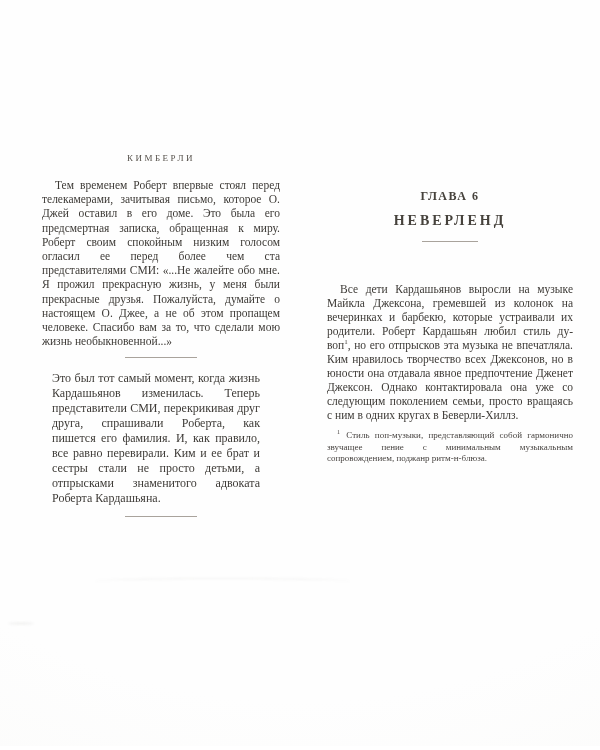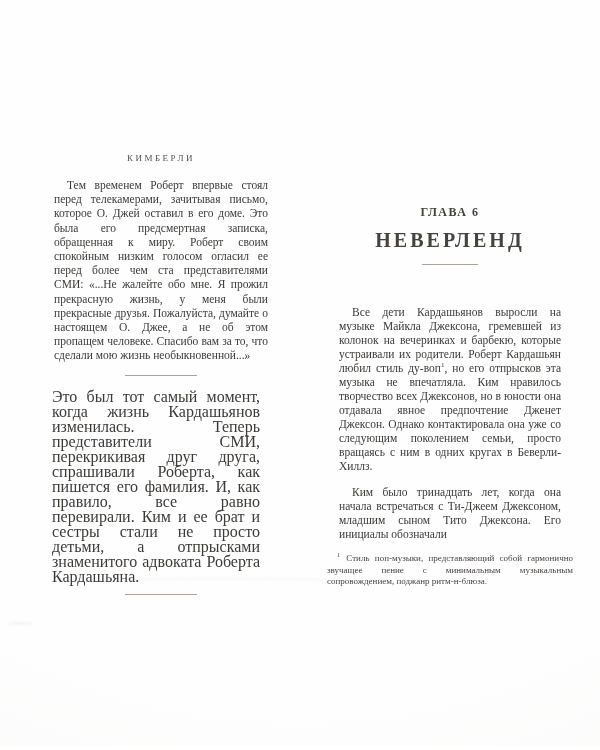--- a/index.html
+++ b/index.html
@@ -12,45 +12,45 @@
   .photo {
     position: relative;
     width: 600px; height: 746px;
     background:
       radial-gradient(ellipse 140% 90% at 50% 40%, #fefefe 60%, #fbfbfa 85%, #f6f5f3 100%);
     color: #3d3a36;
   }
   
   .page { position: absolute; }
   .left-page  { left: 42px;  top: 153px; width: 238px; }
-  .right-page { left: 327px; top: 205px; width: 246px; }
+  .right-page { left: 327px; top: 189px; width: 246px; }
 
   .running-header {
     text-align: center;
     font-size: 9px;
     letter-spacing: 2.5px;
     color: #55504a;
     margin: 0 0 15px 0;
   }
 
   p.body-par {
-    margin: 12px;
+    margin: 0;
     font-size: 11.5px;
     line-height: 14.2px;
     text-align: justify;
     text-indent: 13px;
     color: #3d3a36;
     hyphens: auto;
   }
   .right-page p.body-par { line-height: 14px; }
   p.no-indent { text-indent: 0; }
 
   .pull-quote {
     margin: 0 20px 8px 10px;
-    font-size: 16px;
+    font-size: 12px;
     line-height: 15px;
     text-align: justify;
     color: #3d3a36;
     hyphens: auto;
   }
 
   .rule {
     border: 0;
     border-top: 1px solid #a9a39c;
     width: 72px;
@@ -61,21 +61,21 @@
   .chapter-label {
     text-align: center;
     font-size: 12px;
     font-weight: bold;
     letter-spacing: 1.5px;
     color: #46423c;
     margin: 0;
   }
   .chapter-title {
     text-align: center;
-    font-size: 20px;
+    font-size: 14px;
     font-weight: bold;
     letter-spacing: 3px;
     color: #46423c;
     margin: 9px 0 0 0;
   }
   .title-rule {
     border: 0;
     border-top: 1px solid #a9a39c;
     width: 56px;
     margin: 12px auto 0 auto;
@@ -149,21 +149,20 @@
     <p class="chapter-label">ГЛАВА 6</p>
 
     <p class="chapter-title">НЕВЕРЛЕНД</p>
 
     <hr class="title-rule">
 
     <div class="chapter-body">
 
       <p class="body-par"><span>Все дети Кардашьянов выросли на музыке Майкла Джексона, гремевшей из колонок на вечеринках и барбекю, которые устраивали их родители. Роберт Кардашьян любил стиль ду-воп</span><sup class="note-ref">1</sup><span>, но его отпрысков эта музыка не впечатляла. Ким нравилось творчество всех Джексонов, но в юности она отдавала явное предпочтение Дженет Джексон. Однако контактировала она уже со следующим поколением семьи, просто вращаясь с ним в одних кругах в Беверли-Хиллз.</span></p>
 
-      <p class="body-par">Ким было тринадцать лет, когда она начала встречаться с Ти-Джеем Джексоном, младшим сыном Тито Джексона. Его инициалы обозначали</p>
 
       <p class="footnote"><sup class="note-ref">1</sup> <span>Стиль поп-музыки, представляющий собой гармонично звучащее пение с минимальным музыкальным сопровождением, поджанр ритм-н-блюза.</span></p>
 
     </div>
   </div>
 
   <div class="edge-smudge"></div>
   <div class="corner-smudge"></div>
 
 </div>

